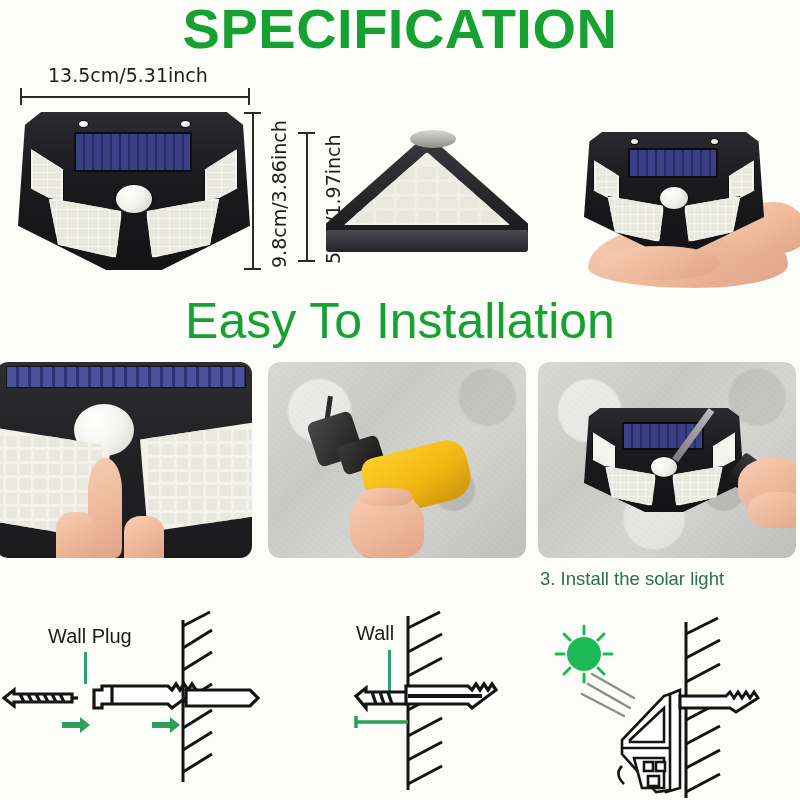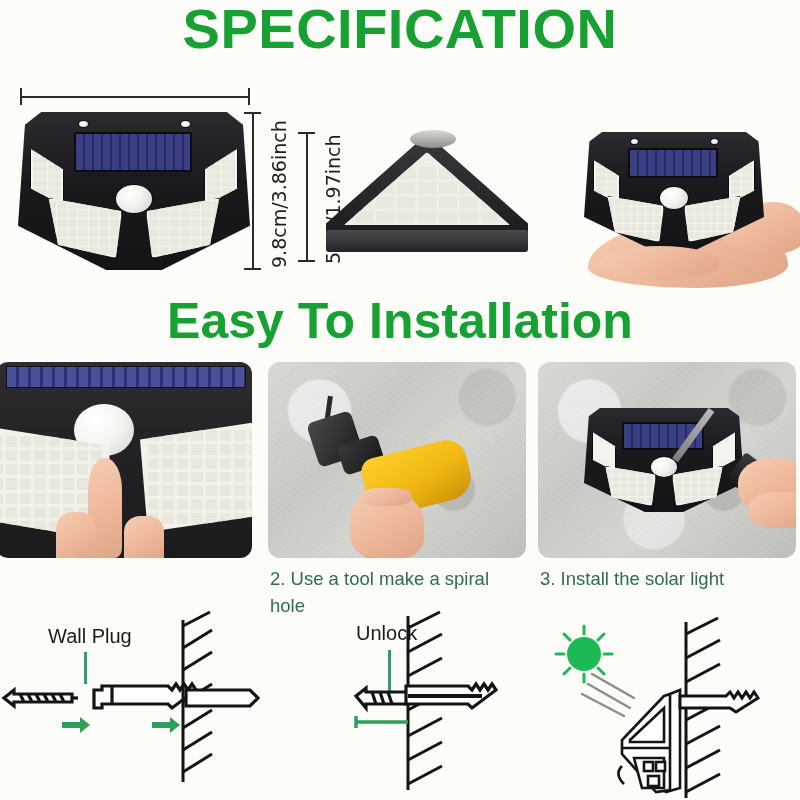--- a/index.html
+++ b/index.html
@@ -15,21 +15,21 @@
   .title-spec {
     position: absolute; left: 0; top: -4px; width: 800px;
     text-align: center;
     font-size: 56px; font-weight: bold; letter-spacing: 0.5px;
     color: #17a132;
     font-family: "Liberation Sans", sans-serif;
   }
   .title-easy {
     position: absolute; left: 0; top: 292px; width: 800px;
     text-align: center;
-    font-size: 50px; font-weight: bold;
+    font-size: 50px; font-weight: normal;
     color: #17a132;
     font-family: "Liberation Sans", sans-serif;
   }
 
   
   .dim-label-h {
     position: absolute; font-size: 19px; color: #1d1d1d;
     font-family: "DejaVu Sans", sans-serif; white-space: nowrap;
   }
   .dim-line-h { position: absolute; height: 2px; background: #2a2a2a; }
@@ -108,20 +108,21 @@
   .lead-line { position: absolute; width: 3px; background: #2e9e7a; }
   svg { position: absolute; overflow: visible; }
 </style>
 </head>
 <body>
 
 <div id="page">
 
   <div class="title-spec">SPECIFICATION</div>
 
+  <div class="dim-label-h" style="left:48px; top:64px;">13.5cm/5.31inch</div>
   <div class="dim-line-h" style="left:20px; top:96px; width:230px;"></div>
   <div class="dim-cap-v" style="left:20px; top:88px; height:17px;"></div>
   <div class="dim-cap-v" style="left:248px; top:88px; height:17px;"></div>
 
   <div class="dim-label-v" style="left:268px; top:268px;">9.8cm/3.86inch</div>
   <div class="dim-line-v" style="left:252px; top:112px; height:158px;"></div>
   <div class="dim-cap-h" style="left:244px; top:112px; width:17px;"></div>
   <div class="dim-cap-h" style="left:244px; top:268px; width:17px;"></div>
 
   <div class="dim-label-v" style="left:322px; top:264px;">5cm/1.97inch</div>
@@ -679,21 +680,20 @@
 
     <div style="position:absolute; left:170px; top:48px; width:7px; height:62px; background:linear-gradient(180deg,#b9b9bb,#7d7d80);
                 transform:rotate(36deg); transform-origin:50% 0;"></div>
     <div style="position:absolute; left:196px; top:92px; width:18px; height:34px; background:linear-gradient(180deg,#3b3b3e,#17171a);
                 border-radius:4px; transform:rotate(36deg);"></div>
 
     <div class="skin" style="position:absolute; left:200px; top:96px; width:70px; height:54px; border-radius:46% 40% 34% 40%;"></div>
     <div class="skin" style="position:absolute; left:210px; top:130px; width:60px; height:36px; border-radius:44% 36% 30% 40%;"></div>
   </div>
 
-  <div class="caption" style="left:270px; top:566px; width:240px;">2. Use a tool make a spiral hole</div>
   <div class="caption" style="left:540px; top:566px; width:250px;">3. Install the solar light</div>
 
   <div class="lineart-label" style="left:48px; top:625px;">Wall Plug</div>
   <div class="lead-line" style="left:84px; top:652px; height:32px;"></div>
 
   <svg style="left:0; top:610px; width:420px; height:190px;" viewBox="0 0 420 190">
 
     <g fill="none" stroke="#141414" stroke-width="3.2">
       <path d="M4 88 L14 80 L14 84 L72 84 L72 92 L14 92 L14 96 Z" fill="#fff"></path>
       <path d="M20 84 L24 92 M28 84 L32 92 M36 84 L40 92 M44 84 L48 92 M52 84 L56 92 M60 84 L64 92"></path>
@@ -721,21 +721,21 @@
     </g>
 
     <g fill="#2e9e5b">
       <path d="M62 112 L80 112 L80 107 L90 115 L80 123 L80 118 L62 118 Z"></path>
     </g>
     <g fill="#2e9e5b">
       <path d="M152 112 L170 112 L170 107 L180 115 L170 123 L170 118 L152 118 Z"></path>
     </g>
   </svg>
 
-  <div class="lineart-label" style="left:356px; top:622px;">Unlock</div>
+  <div class="lineart-label" style="left:356px; top:622px;">Wall</div>
   <div class="lead-line" style="left:388px; top:650px; height:42px;"></div>
 
   <svg style="left:300px; top:610px; width:230px; height:190px;" viewBox="0 0 230 190">
 
     <g stroke="#141414" stroke-width="3" fill="none">
       <line x1="108" y1="6" x2="108" y2="180"></line>
       <line x1="108" y1="18" x2="140" y2="2"></line>
       <line x1="108" y1="42" x2="142" y2="24"></line>
       <line x1="108" y1="66" x2="142" y2="48"></line>
       <line x1="108" y1="100" x2="142" y2="82"></line>

